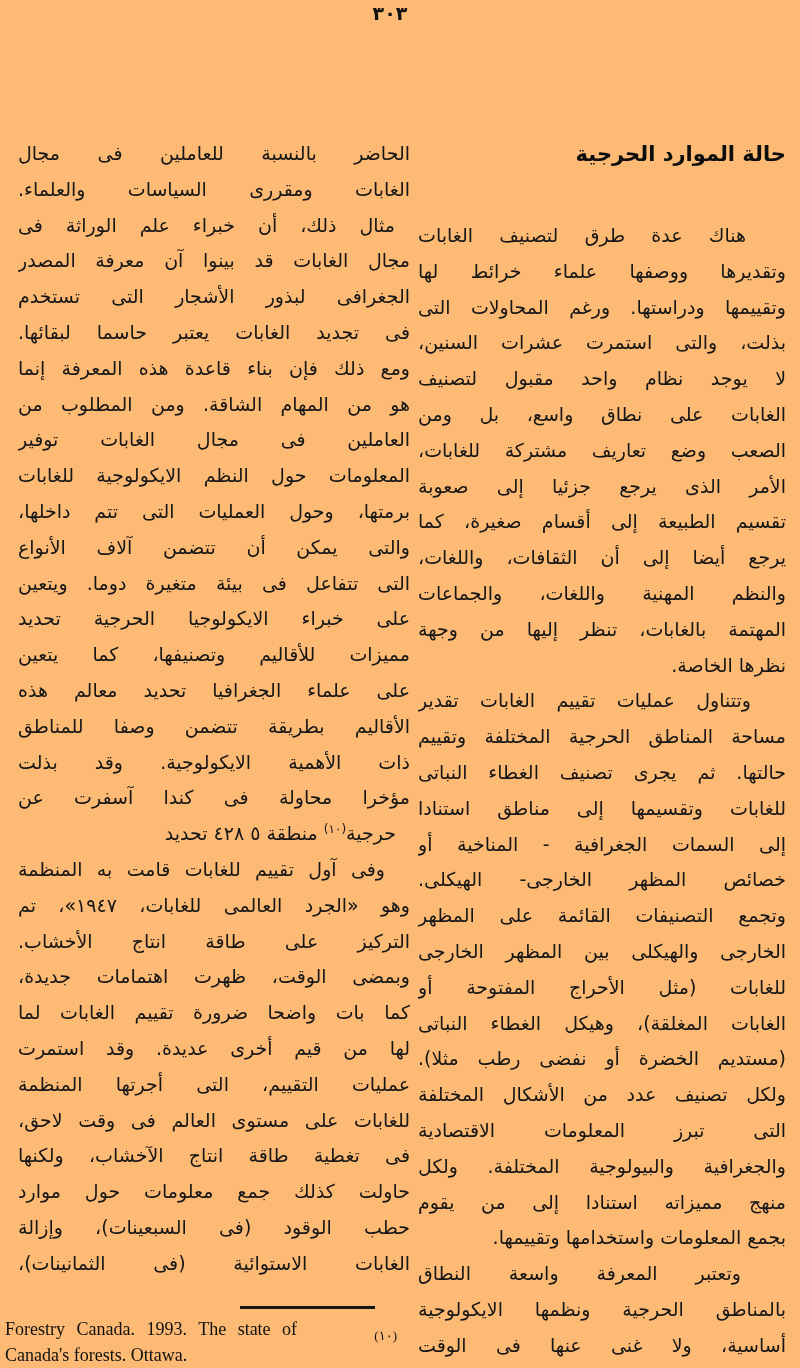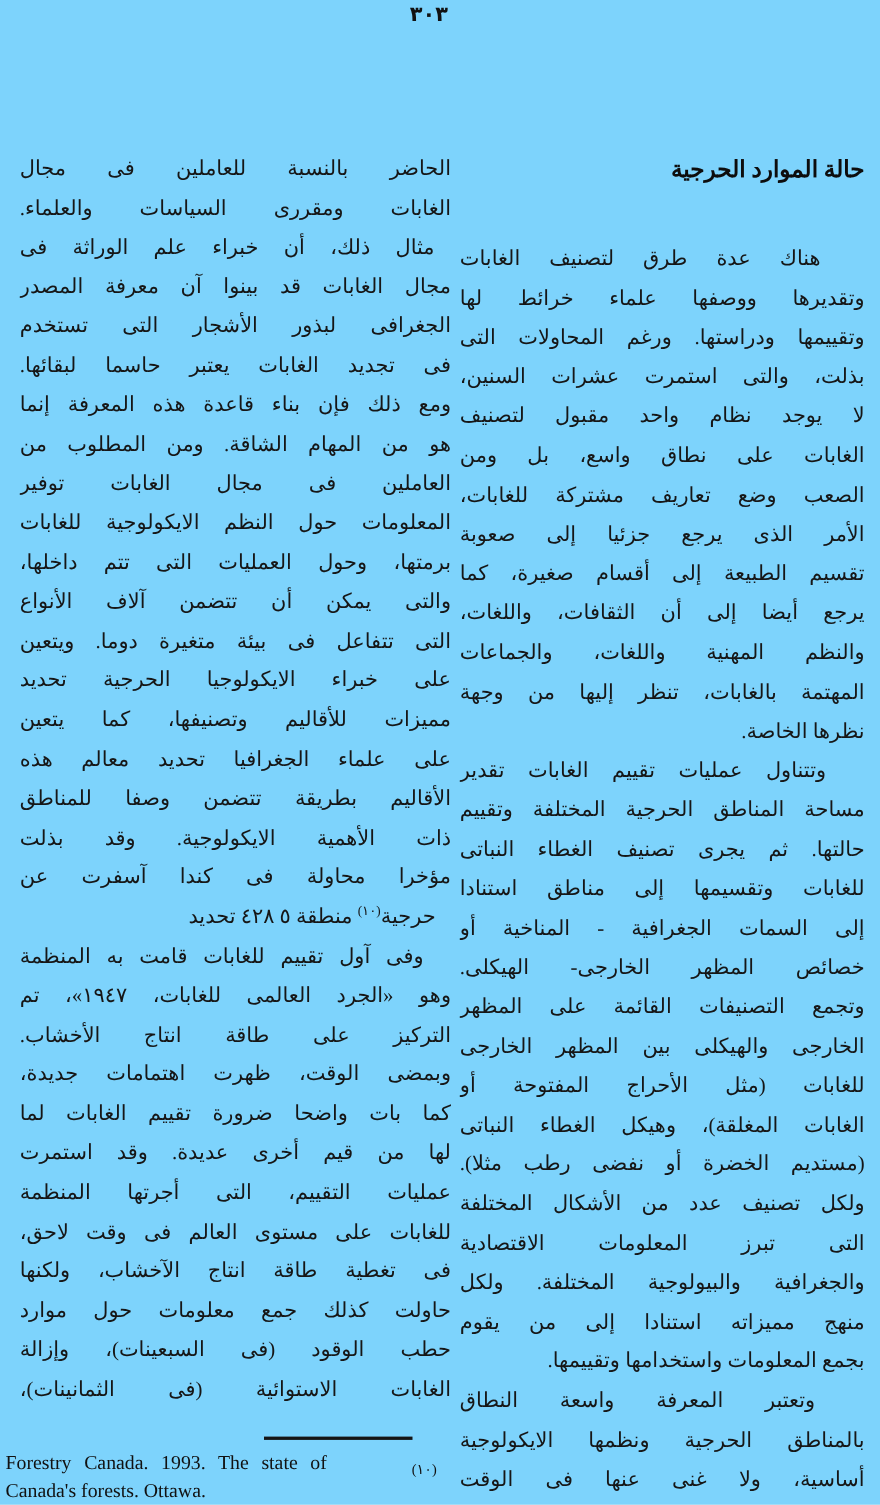--- a/index.html
+++ b/index.html
@@ -1,28 +1,28 @@
 <!DOCTYPE html>
 <html lang="ar"><head>
 <meta charset="utf-8">
 <style>
   html,body{margin:0;padding:0;background:#e8e8e8;}
   #page{
     position:relative;
     width:800px;height:1368px;
-    background:#7dd3fc;
+    background:#fdba74;
     font-family:"DejaVu Sans",sans-serif;
     color:#161616;
     overflow:hidden;
   }
   #page-number{
     position:absolute;top:2px;left:358px;width:64px;
     text-align:center;font-size:19px;font-weight:bold;color:#111;
   }
-  .column{position:absolute;direction:rtl;font-size:19px;font-family:Liberation Serif, serif;}
+  .column{position:absolute;direction:rtl;font-size:19px;}
   #left-column{left:18px;top:136px;width:392px;}
   #right-column{left:418px;top:136px;width:368px;}
   #section-heading{
     font-size:21px;font-weight:bold;line-height:36px;
     text-align:right;color:#0d0d0d;margin-bottom:46px;
   }
   .line{
     height:35.8px;line-height:35.8px;overflow:hidden;
     text-align:justify;text-align-last:justify;
     white-space:normal;

